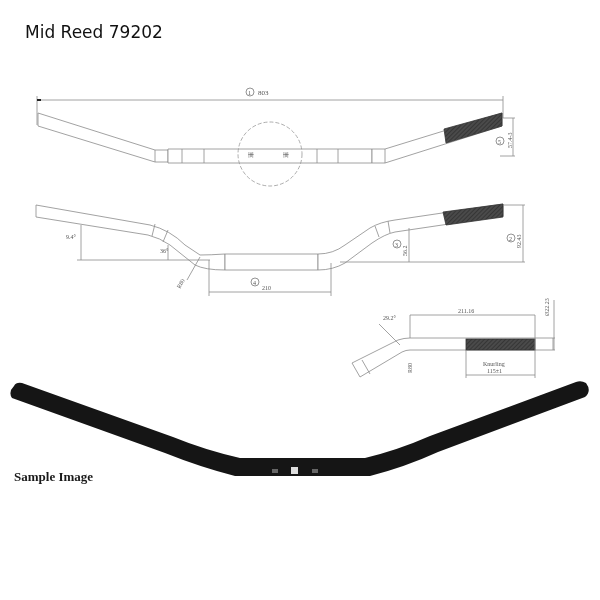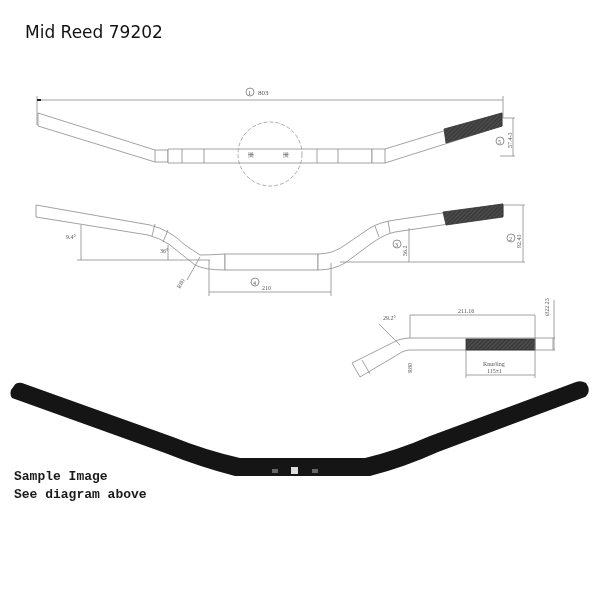--- a/index.html
+++ b/index.html
@@ -1,19 +1,19 @@
 <!DOCTYPE html>
 <html><head>
   <meta charset="utf-8">
   <style>
     html, body { margin: 0; padding: 0; background: #ffffff; }
     body { width: 600px; height: 600px; position: relative; overflow: hidden; font-family: "DejaVu Sans", sans-serif; }
     .title { position: absolute; left: 25px; top: 22px; font-size: 17px; color: #111; font-family: "DejaVu Sans", sans-serif; }
     svg.diagram { position: absolute; left: 0; top: 0; }
-    .caption { position: absolute; left: 14px; top: 468px; font-family: Liberation Mono, monospace; font-weight: bold; font-size: 13px; line-height: 18px; color: #1a1a1a; }
+    .caption { position: absolute; left: 14px; top: 468px; font-family: Liberation Serif, serif; font-weight: bold; font-size: 13px; line-height: 18px; color: #1a1a1a; }
     .caption div { white-space: nowrap; }
     .dim { font-family: "Liberation Serif", serif; font-size: 7px; fill: #555; }
     .dimsm { font-family: "Liberation Serif", serif; font-size: 6px; fill: #555; }
   </style>
 </head>
 <body>
 
 <div class="title">Mid Reed 79202</div>
 
 <svg class="diagram" width="600" height="600" viewBox="0 0 600 600">
@@ -141,14 +141,13 @@
   <g>
     <path d="M14 386 Q8 392 12 398 L165 453 Q200 467 235 476 L370 476 Q405 467 438 452 L585 397 Q592 391 586 383 Q581 380 576 382 L430 436 Q398 450 365 458 L240 458 Q205 450 173 437 L22 383 Q16 382 14 386 Z" fill="#151515"></path>
     <rect x="272" y="469" width="6" height="4" fill="#666"></rect>
     <rect x="291" y="467" width="7" height="7" fill="#ddd"></rect>
     <rect x="312" y="469" width="6" height="4" fill="#666"></rect>
   </g>
 </svg>
 
 <div class="caption">
   <div>Sample Image</div>
-  <div>See diagram above</div>
 </div>
 
 </body></html>

